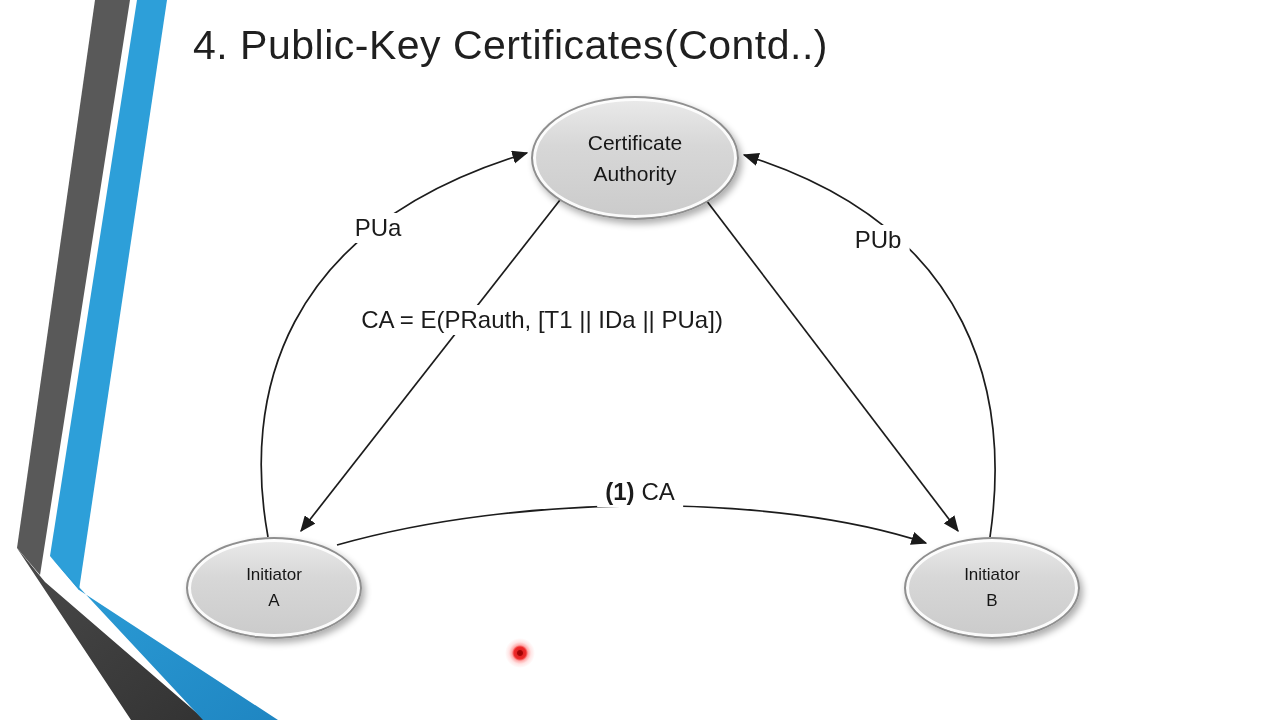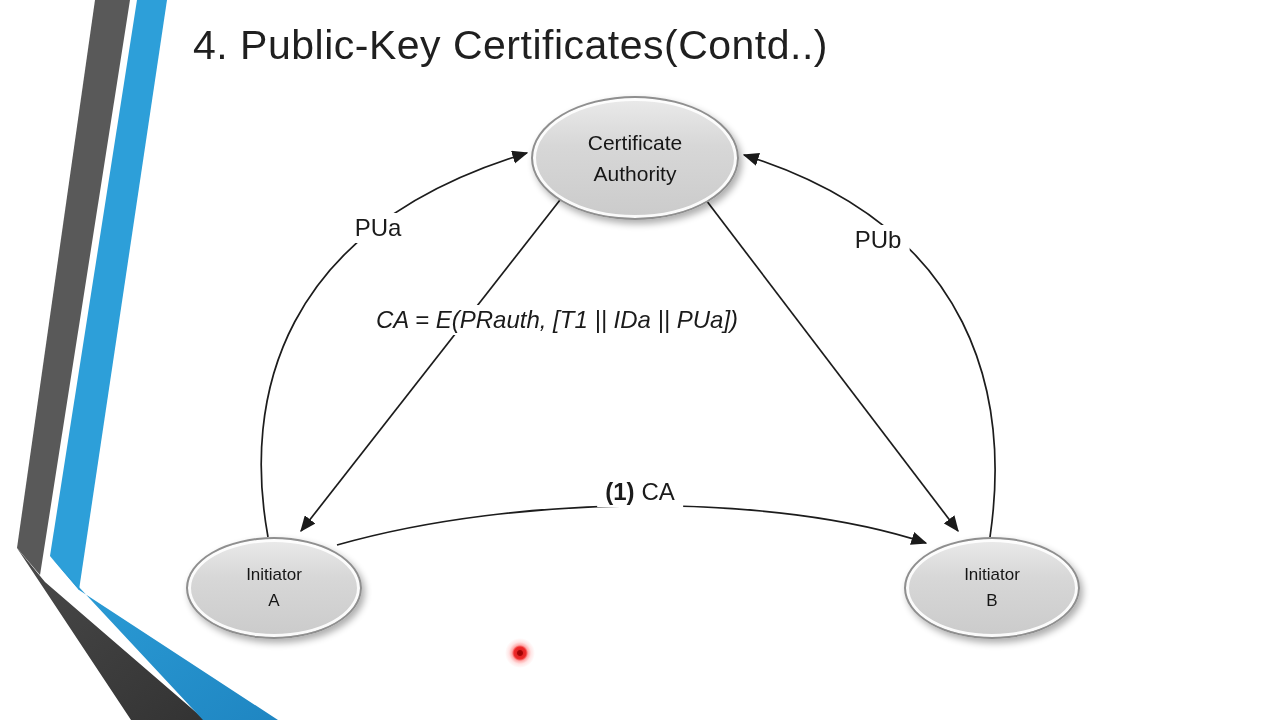--- a/index.html
+++ b/index.html
@@ -29,21 +29,21 @@
   .node-a{left:186px;top:537px;}
   .node-b{left:904px;top:537px;}
 
   .edge-label{
     position:absolute;transform:translate(-50%,-50%);
     background:#ffffff;padding:1px 8px;
     font-size:24px;color:#1b1b1b;white-space:nowrap;
   }
   .lbl-pua{left:378px;top:228px;}
   .lbl-pub{left:878px;top:240px;text-align:center;}
-  .lbl-cert-a{left:557px;top:320px;font-style:italic;}
+  .lbl-cert-a{left:542px;top:320px;}
   .lbl-cert-b{left:732px;top:395px;}
   .lbl-exchange{left:640px;top:492px;}
   .lbl-exchange .prefix{font-weight:700;margin-right:7px;}
 
   .edge{stroke:#1c1c1c;stroke-width:1.7;fill:none;}
 
   .laser-dot{
     position:absolute;left:505px;top:638px;width:30px;height:30px;
     border-radius:50%;pointer-events:none;
     background:radial-gradient(circle,

